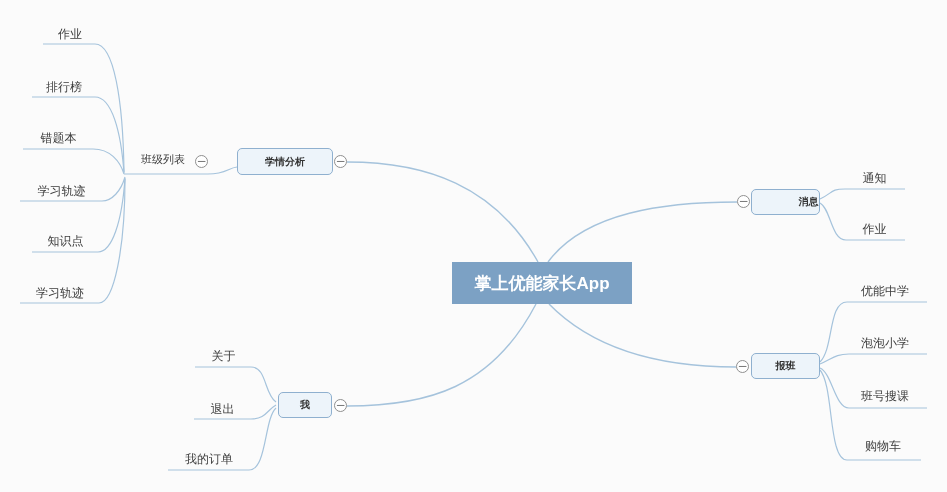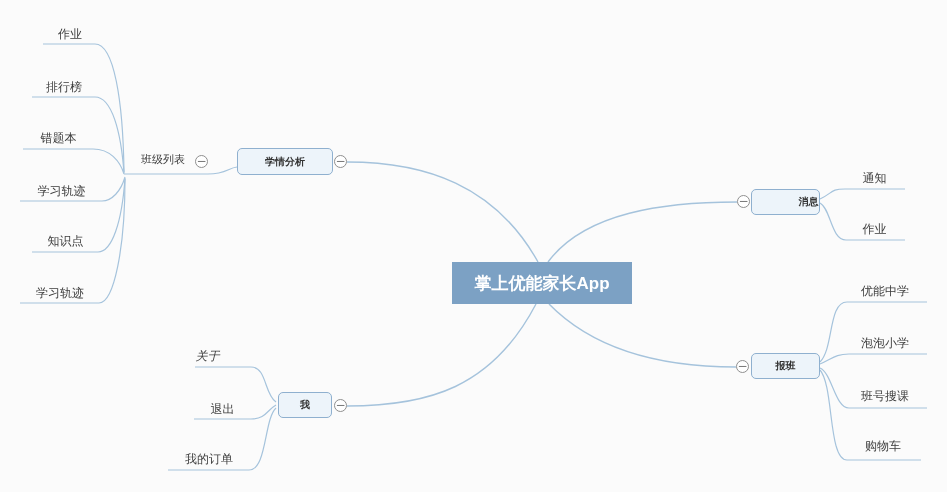--- a/index.html
+++ b/index.html
@@ -103,17 +103,17 @@
   <div class="leaf" style="left:20px;top:285px;width:80px;">学习轨迹</div>
 
   <div class="leaf" style="left:844px;top:170px;width:61px;">通知</div>
   <div class="leaf" style="left:844px;top:221px;width:61px;">作业</div>
 
   <div class="leaf" style="left:843px;top:283px;width:84px;">优能中学</div>
   <div class="leaf" style="left:843px;top:335px;width:84px;">泡泡小学</div>
   <div class="leaf" style="left:843px;top:388px;width:84px;">班号搜课</div>
   <div class="leaf" style="left:845px;top:438px;width:76px;">购物车</div>
 
-  <div class="leaf" style="left:179px;top:348px;width:57px;font-style:italic;">关于</div>
+  <div class="leaf" style="left:195px;top:348px;width:57px;">关于</div>
   <div class="leaf" style="left:194px;top:401px;width:57px;">退出</div>
   <div class="leaf" style="left:168px;top:451px;width:82px;">我的订单</div>
 
 </div>
 
 </body></html>

